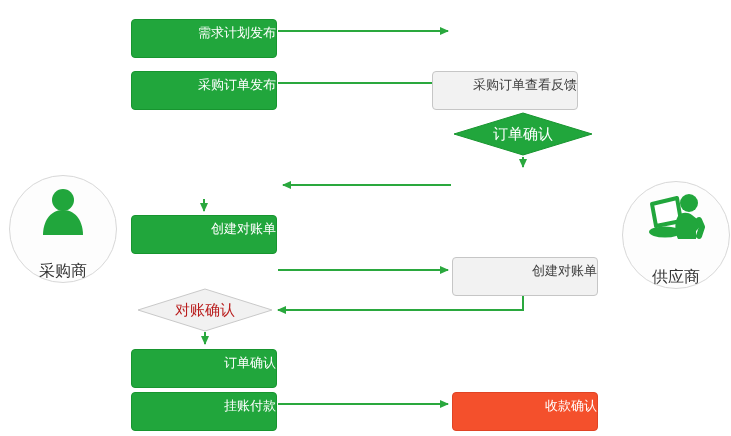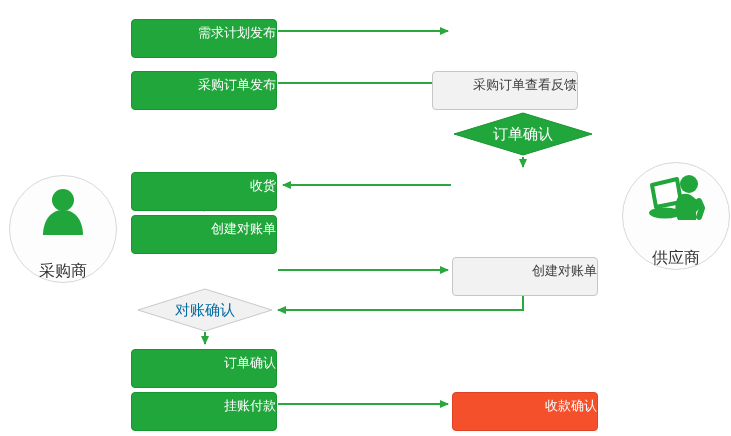--- a/index.html
+++ b/index.html
@@ -16,21 +16,21 @@
     padding-left:26px;
   }
   .green{background:#21a63c;color:#ffffff;border:1px solid #17952f;}
   .gray{background:#f2f2f2;color:#404040;border:1px solid #c6c6c6;}
   .red{background:#f4502c;color:#ffffff;border:1px solid #e04324;}
   .diamond-label{
     position:absolute;display:flex;align-items:center;justify-content:center;
     font-size:15px;white-space:nowrap;pointer-events:none;
   }
   .diamond-label.on-green{color:#ffffff;}
-  .diamond-label.on-gray{color:#0369a1;}
+  .diamond-label.on-gray{color:#b91c1c;}
   .actor{
     position:absolute;width:108px;height:108px;border-radius:50%;
     background:#fdfdfd;border:1px solid #d8d8d8;box-sizing:border-box;
     display:flex;flex-direction:column;align-items:center;justify-content:space-between;
   }
   .actor .icon{margin-top:11px;height:48px;display:flex;align-items:center;justify-content:center;}
   .actor .actor-label{margin-top:3px;font-size:16px;color:#333333;white-space:nowrap;}
 </style>
 </head>
 <body>
@@ -54,21 +54,20 @@
     <path class="ln" d="M523 283 L523 310 L278 310" marker-end="url(#arr)"></path>
     <path class="ln" d="M205 332 L205 344" marker-end="url(#arr)"></path>
     <path class="ln" d="M205 375 L205 387" marker-end="url(#arr)"></path>
     <path class="ln" d="M278 404 L448 404" marker-end="url(#arr)"></path>
     <polygon points="523,113 592,134 523,155 454,134" fill="#21a63c" stroke="#17952f" stroke-width="1"></polygon>
     <polygon points="205,289 272,310 205,331 138,310" fill="#f1f1f1" stroke="#c9c9c9" stroke-width="1"></polygon>
   </svg>
 
   <div class="node green" style="left:131px;top:19px">需求计划发布</div>
   <div class="node green" style="left:131px;top:71px">采购订单发布</div>
-  <div class="node green" style="left:131px;top:172px">收货</div>
   <div class="node green" style="left:131px;top:215px">创建对账单</div>
   <div class="node green" style="left:131px;top:349px">订单确认</div>
   <div class="node green" style="left:131px;top:392px">挂账付款</div>
 
   <div class="node gray" style="left:432px;top:71px">采购订单查看反馈</div>
   <div class="node red" style="left:452px;top:392px">收款确认</div>
   <div class="node gray" style="left:452px;top:257px">创建对账单</div>
 
   <div class="diamond-label on-green" style="left:454px;top:113px;width:138px;height:42px">订单确认</div>
   <div class="diamond-label on-gray" style="left:138px;top:289px;width:134px;height:42px">对账确认</div>
@@ -76,21 +75,21 @@
   <div class="actor" style="left:9px;top:175px">
     <div class="icon">
       <svg width="48" height="48" viewBox="0 0 48 48">
         <circle cx="24" cy="13" r="11" fill="#21a63c"></circle>
         <path d="M24 23 C10 23 4 36 4 48 L44 48 C44 36 38 23 24 23 Z" fill="#21a63c"></path>
       </svg>
     </div>
     <div class="actor-label">采购商</div>
   </div>
 
-  <div class="actor" style="left:622px;top:162px">
+  <div class="actor" style="left:622px;top:181px">
     <div class="icon">
       <svg width="58" height="48" viewBox="0 0 58 48">
         <ellipse cx="18" cy="39" rx="16" ry="5.5" fill="#21a63c"></ellipse>
         <polygon points="5,11 30,5 34,28 9,33" fill="#ffffff" stroke="#21a63c" stroke-width="4" stroke-linejoin="round"></polygon>
         <circle cx="42" cy="10" r="9" fill="#21a63c"></circle>
         <path d="M31 23 C34 19 41 19 45 22 L50 26 C54 29 54 33 51 36 L49 38 L49 46 L31 46 C28 40 27 30 31 23 Z" fill="#21a63c"></path>
         <path d="M52 27 L55 34 L52 43" stroke="#21a63c" stroke-width="6" fill="none" stroke-linecap="round" stroke-linejoin="round"></path>
       </svg>
     </div>
     <div class="actor-label">供应商</div>

